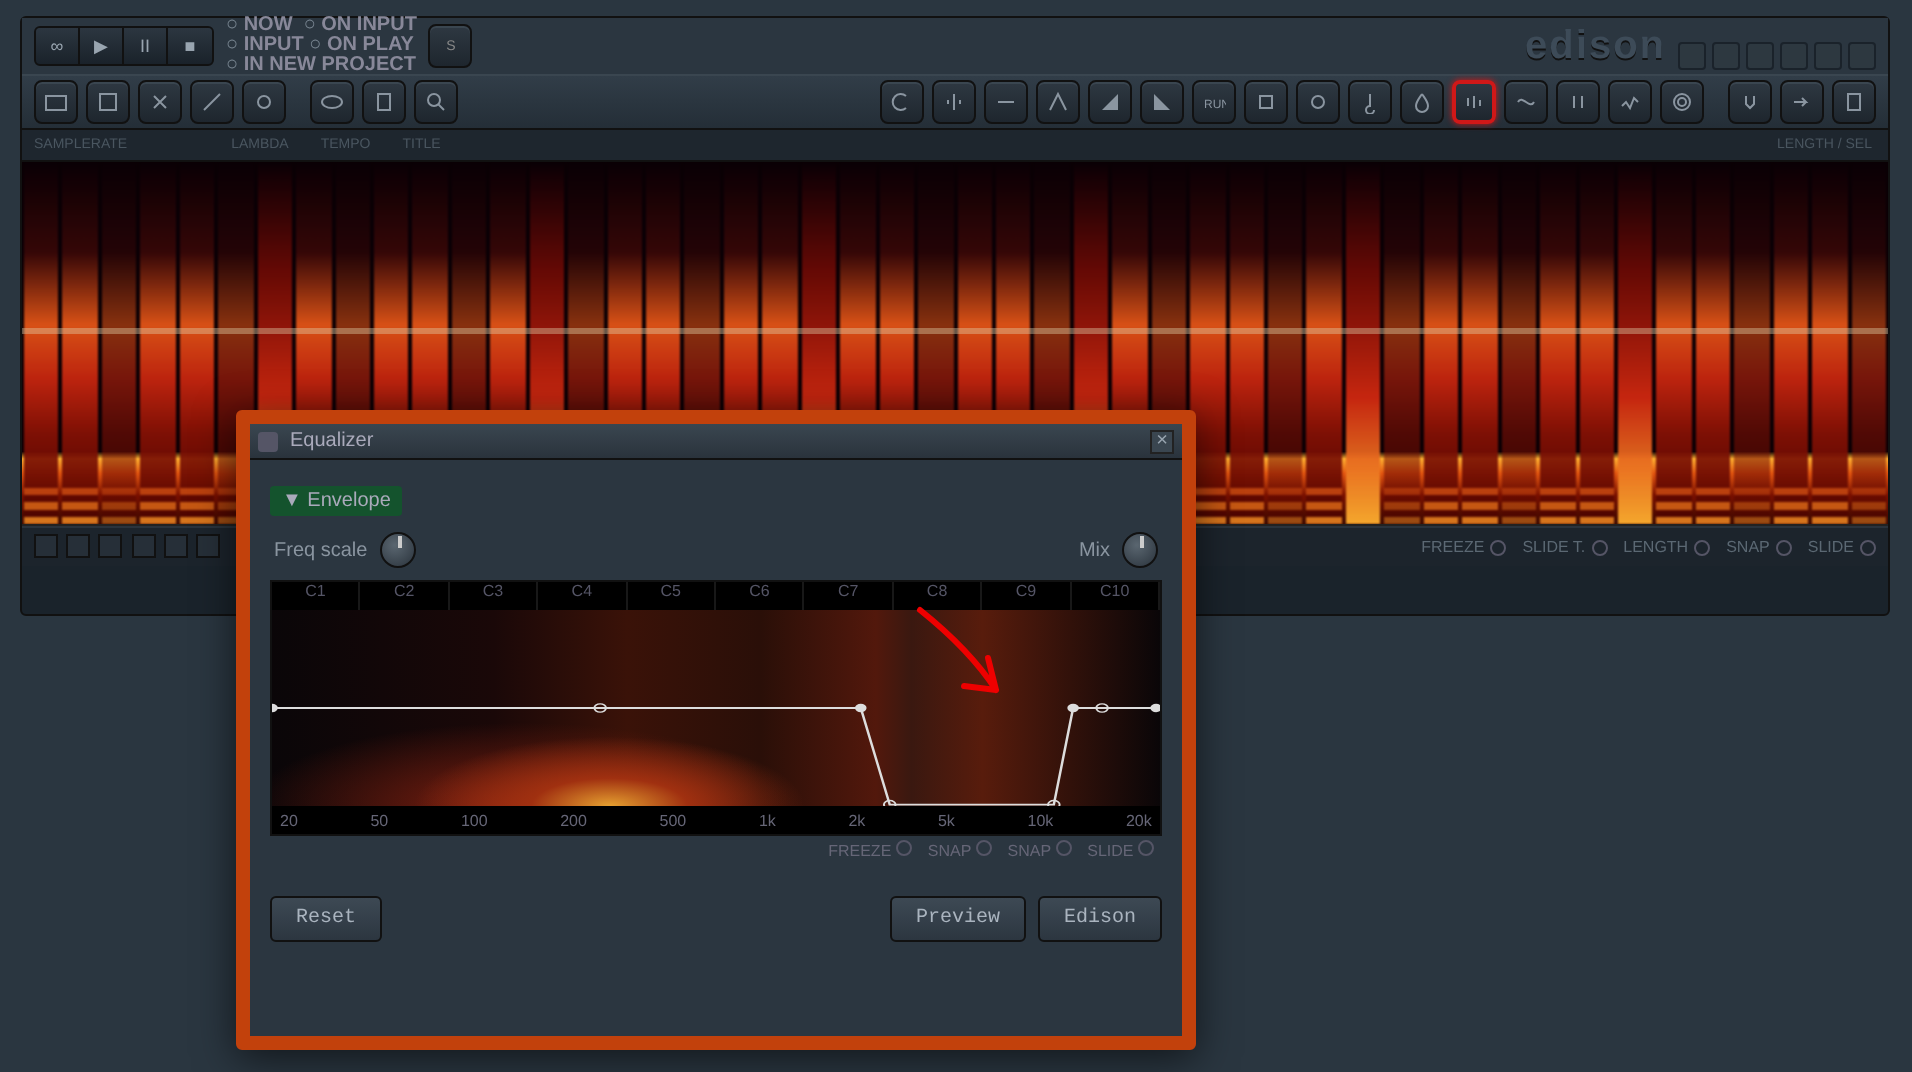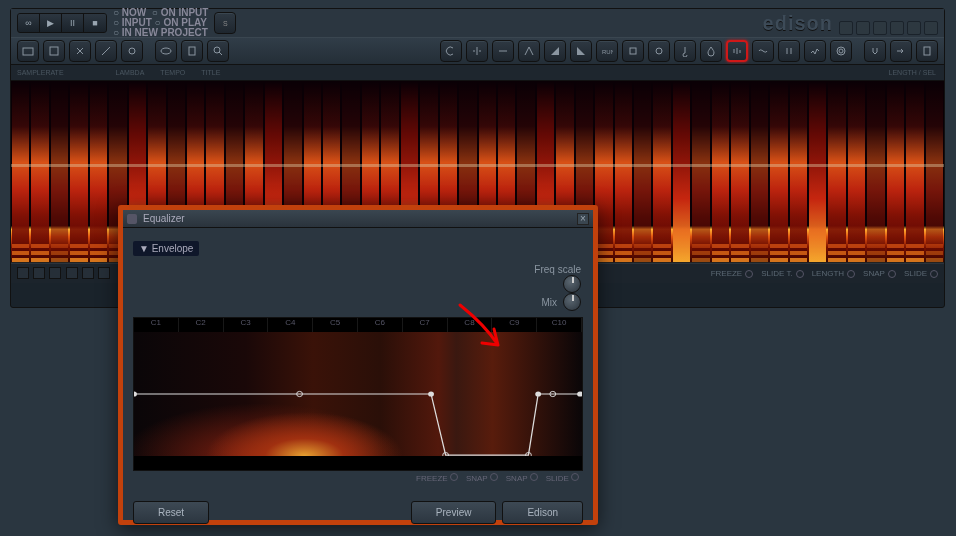--- a/index.html
+++ b/index.html
@@ -41,45 +41,45 @@
 .spectro-bands > div:nth-child(3n) { opacity: .55; }
 .spectro-bands > div:nth-child(7n) { opacity: .95; background: linear-gradient(0deg, #ffb030 0%, #d02810 35%, #6a0a05 70%, #0a0005 100%); }
 .spectro-mid { position:absolute; left:0; right:0; top:46%; height:3px; background:#e0d5b0; opacity:.4; }
 
 .status { height: 20px; background: #1c242c; display: flex; align-items: center; font-size: 8px; color: #5b6873; padding: 0 6px; border-top: 1px solid #2a333c; }
 .status .ctrl-l span { display: inline-block; width: 12px; height: 12px; background: #262f38; margin-right: 2px; border: 1px solid #111; }
 .status .ctrl-r { margin-left: auto; display: flex; gap: 8px; align-items: center; }
 .status .ctrl-r label { display: flex; align-items: center; gap: 3px; }
 .dot { width: 8px; height: 8px; border: 1px solid #556; border-radius: 50%; display: inline-block; }
 
-.dialog { position: absolute; left: 118px; top: 205px; width: 480px; height: 320px; background: #2b3640; border: 5px solid #c2410c; border-radius: 3px; box-shadow: 0 4px 20px rgba(0,0,0,.6); }
+.dialog { position: absolute; left: 118px; top: 205px; width: 480px; height: 320px; background: #2b3640; border: 7px solid #c2410c; border-radius: 3px; box-shadow: 0 4px 20px rgba(0,0,0,.6); }
 .dialog .titlebar { background: linear-gradient(#3a4650,#2a333c); }
 .dialog .close { width: 12px; height: 12px; color: #99a5b0; cursor: pointer; text-align: center; line-height: 10px; }
 
 .dbody { padding: 10px; }
-.envelope-hdr { background: #0f172a; color: #aab; font-size: 10px; padding: 2px 6px; border-radius: 2px; display: inline-block; }
-.knobrow { display: flex; align-items: flex-end; padding: 8px 2px 6px; font-size: 10px; color: #8a95a0; flex-direction: column; }
+.envelope-hdr { background: #14532d; color: #aab; font-size: 10px; padding: 2px 6px; border-radius: 2px; display: inline-block; }
+.knobrow { display: flex; align-items: center; padding: 8px 2px 6px; font-size: 10px; color: #8a95a0; }
 .knob { width: 18px; height: 18px; border-radius: 50%; background: radial-gradient(circle at 40% 35%, #5a6670, #2a333c); border: 1px solid #111; margin-left: 6px; position: relative; }
 .knob::after { content: ''; position: absolute; left: 8px; top: 1px; width: 2px; height: 6px; background: #ccc; }
 .knobrow .mixgrp { margin-left: auto; display: flex; align-items: center; }
 
-.eqscope { height: 154px; background: #000; border: 1px solid #111; position: relative; }
+.eqscope { height: 128px; background: #000; border: 1px solid #111; position: relative; }
 .eqscope .oct { position: absolute; top: 0; left: 0; right: 0; height: 14px; display: flex; font-size: 8px; color: #556; }
 .eqscope .oct span { flex: 1; text-align: center; border-right: 1px solid #181818; }
 .eqscope .freq { position: absolute; bottom: 0; left: 0; right: 0; height: 14px; display: flex; font-size: 8px; color: #667; align-items: center; padding: 0 4px; justify-content: space-between; }
 .eqscope .noise { position: absolute; top: 14px; bottom: 14px; left: 0; right: 0; background: radial-gradient(ellipse at 38% 100%, #e6a030 0%, #a03010 10%, transparent 25%), radial-gradient(ellipse at 28% 100%, #802010 0%, transparent 30%), linear-gradient(90deg, transparent 0%, #1a0808 25%, #3a1208 40%, #2a0f08 55%, #52180c 68%, #3a1810 72%, #581c0c 80%, transparent 100%), #0a0608; }
 .eqscope svg.curve { position: absolute; top: 14px; bottom: 14px; left: 0; right: 0; width: 100%; height: calc(100% - 28px); }
 
 .eqmini { height: 14px; display: flex; justify-content: flex-end; gap: 8px; font-size: 8px; color: #667; padding: 2px 4px; align-items: center; }
 .chkrow { display: flex; gap: 18px; font-size: 10px; color: #8a95a0; padding: 8px 2px; }
 .chkrow label { display: flex; align-items: center; gap: 5px; }
 .ring { width: 10px; height: 10px; border: 1px solid #667; border-radius: 50%; }
 
 .dbtns { display: flex; padding: 6px 10px 10px; }
-.dbtns button { background: linear-gradient(#3d4954,#2c3640); border: 1px solid #111; color: #aab4bf; font-size: 10px; padding: 5px 24px; border-radius: 3px; cursor: pointer; }
+.dbtns button { background: linear-gradient(#3d4954,#2c3640); border: 1px solid #111; color: #aab4bf; font-size: 10px; padding: 5px 12px; border-radius: 3px; cursor: pointer; font-family: Liberation Mono, monospace; }
 .dbtns .spc { flex: 1; }
 .dbtns button + button { margin-left: 6px; }
 
 .arrow { position: absolute; left: 450px; top: 300px; pointer-events: none; z-index: 50; }
 </style>
 </head>
 <body>
 
 <div class="window">
 
@@ -389,20 +389,32 @@
         <path d="M0 71 L170 71 L305 71 L320 141 L405 141 L415 71 L460 71" stroke="#ddd" stroke-width="1.3" fill="none"></path>
         <circle cx="0" cy="71" r="3" fill="#ddd"></circle>
         <circle cx="170" cy="71" r="3" fill="none" stroke="#ddd"></circle>
         <circle cx="305" cy="71" r="3" fill="#ddd"></circle>
         <circle cx="320" cy="141" r="3" fill="none" stroke="#ddd"></circle>
         <circle cx="405" cy="141" r="3" fill="none" stroke="#ddd"></circle>
         <circle cx="415" cy="71" r="3" fill="#ddd"></circle>
         <circle cx="430" cy="71" r="3" fill="none" stroke="#ddd"></circle>
         <circle cx="458" cy="71" r="3" fill="#ddd"></circle>
       </svg>
+      <div class="freq">
+        <span>20</span>
+          <span>50</span>
+          <span>100</span>
+          <span>200</span>
+          <span>500</span>
+          <span>1k</span>
+          <span>2k</span>
+          <span>5k</span>
+          <span>10k</span>
+          <span>20k</span>
+      </div>
     </div>
     <div class="eqmini">
       <label><span>FREEZE</span> <span class="dot"></span></label>
       <label><span>SNAP</span> <span class="dot"></span></label>
       <label><span>SNAP</span> <span class="dot"></span></label>
       <label><span>SLIDE</span> <span class="dot"></span></label>
     </div>
   </div>
   <div class="dbtns">
     <button>Reset</button>

